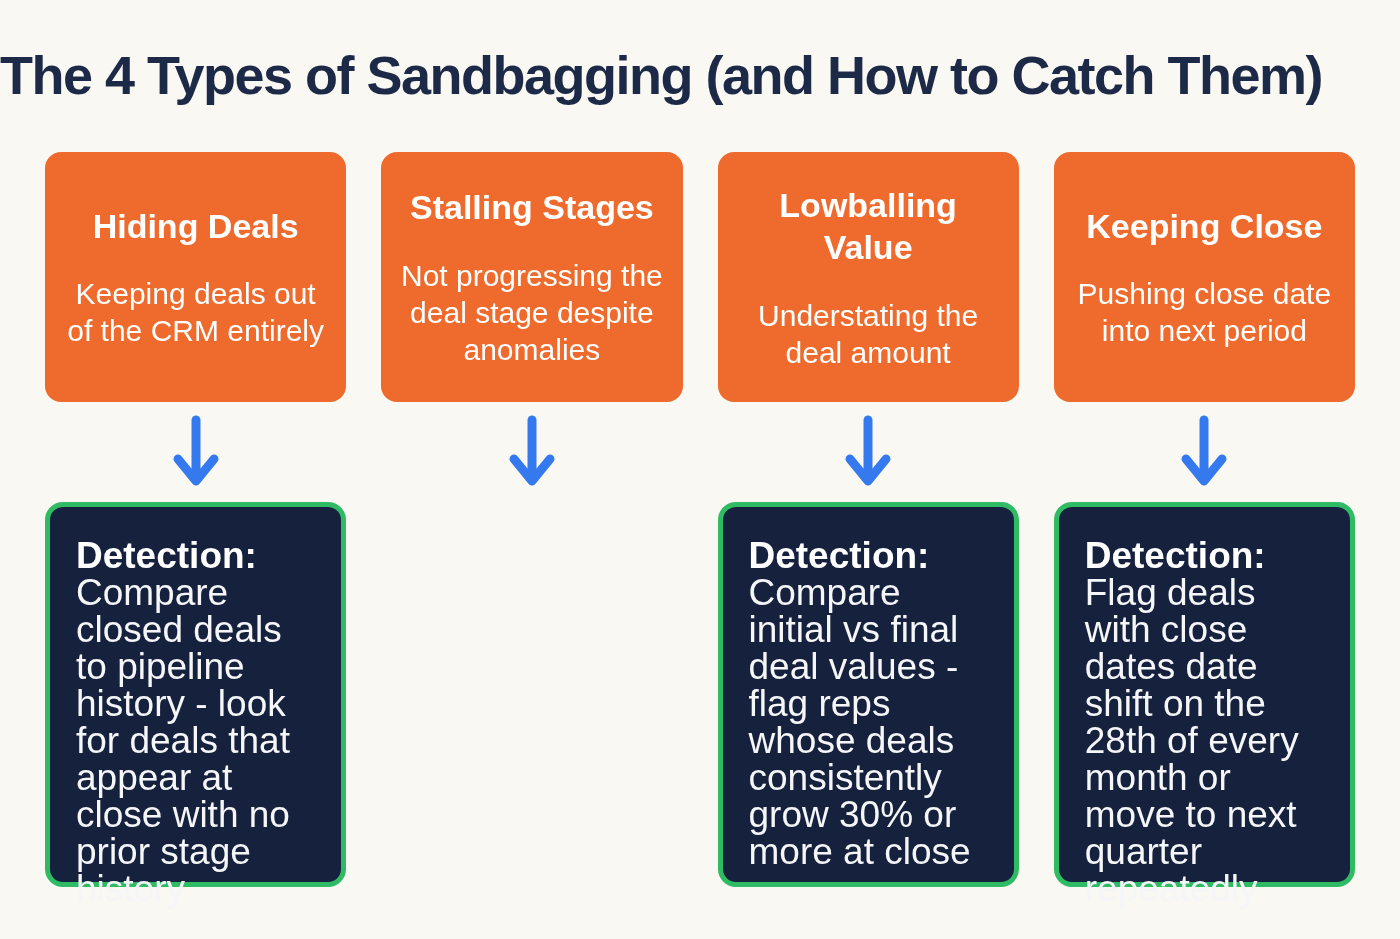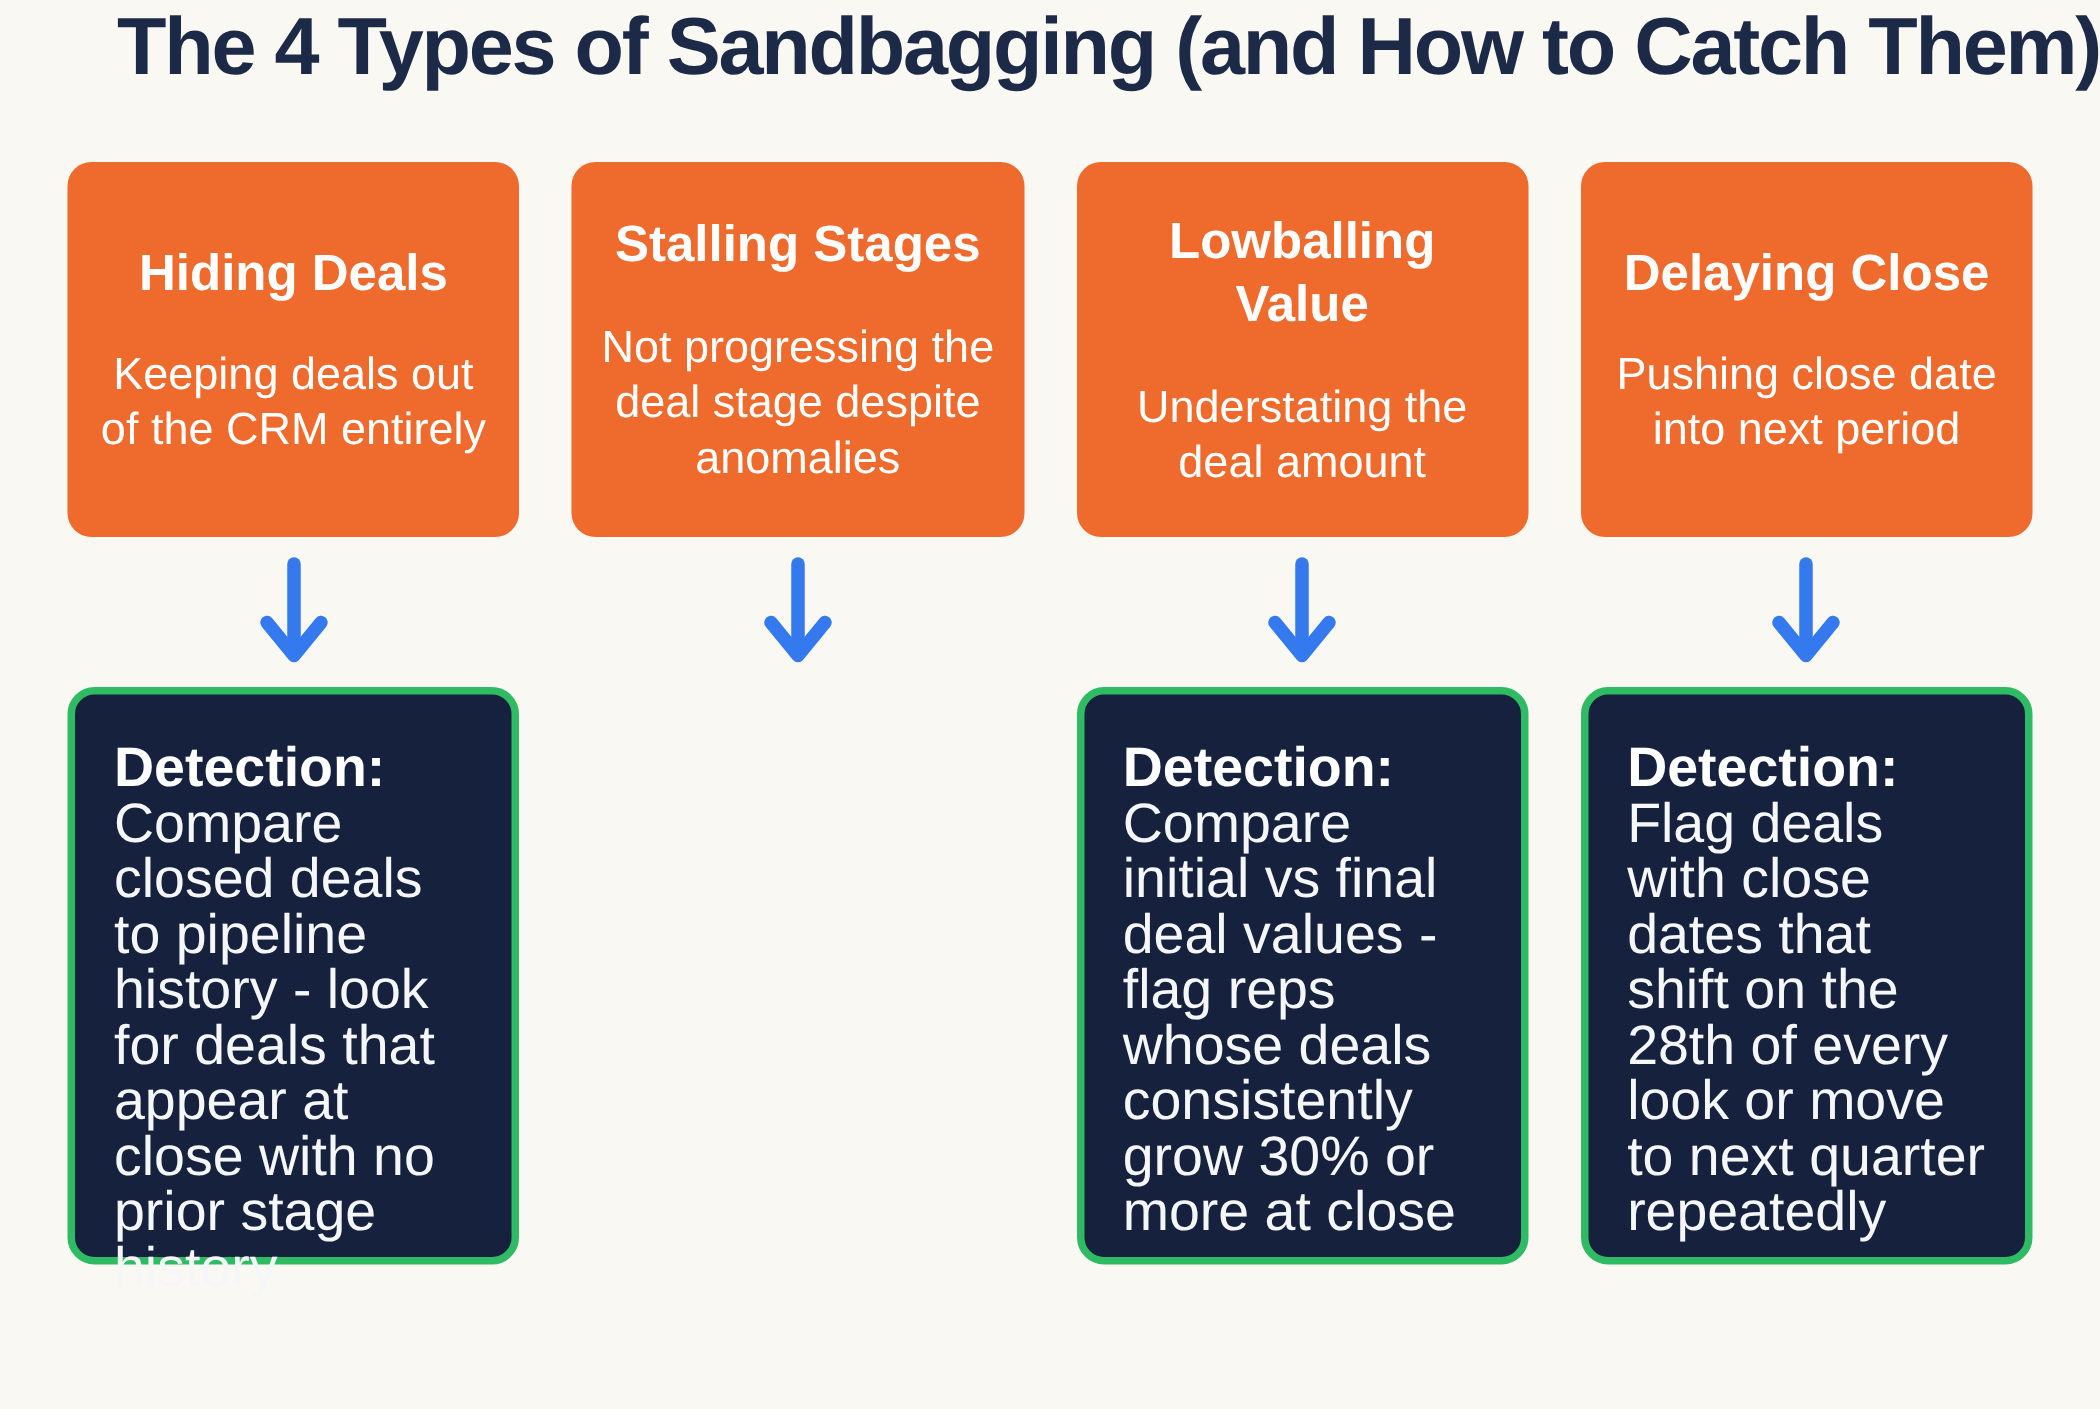--- a/index.html
+++ b/index.html
@@ -15,21 +15,22 @@
     font-family: "Liberation Sans", sans-serif;
   }
 
   .canvas {
     width: 1400px;
     height: 939px;
     position: relative;
   }
 
   .page-title {
-    text-align: right;
+    padding-top: 44px;
+    text-align: left;
     font-size: 54px;
     font-weight: 800;
     letter-spacing: -1.5px;
     color: var(--title-text, #1C2947);
   }
 
   .grid {
     margin: 46px 45px 0 45px;
     display: grid;
     grid-template-columns: repeat(4, 1fr);
@@ -142,29 +143,29 @@
         </svg>
       </div>
       <div class="detection-card">
         <b>Detection:</b>
         <span>Compare initial vs final deal values - flag reps whose deals consistently grow 30% or more at close</span>
       </div>
     </div>
 
     <div class="column">
       <div class="type-card">
-        <div class="type-title">Delaying Close</div>
+        <div class="type-title">Keeping Close</div>
         <div class="type-desc">Pushing close date into next period</div>
       </div>
       <div class="arrow-cell">
         <svg width="52" height="78" viewBox="0 0 52 78" aria-hidden="true">
           <path d="M26 7 V58" stroke="currentColor" stroke-width="9" stroke-linecap="round" fill="none"></path>
           <path d="M8 46 L26 68 L44 46" stroke="currentColor" stroke-width="9" stroke-linecap="round" stroke-linejoin="round" fill="none"></path>
         </svg>
       </div>
       <div class="detection-card">
         <b>Detection:</b>
-        <span>Flag deals with close dates that shift on the 28th of every look or move to next quarter repeatedly</span>
+        <span>Flag deals with close dates date shift on the 28th of every month or move to next quarter repeatedly</span>
       </div>
     </div>
 
   </div>
 </div>
 
 </body></html>

